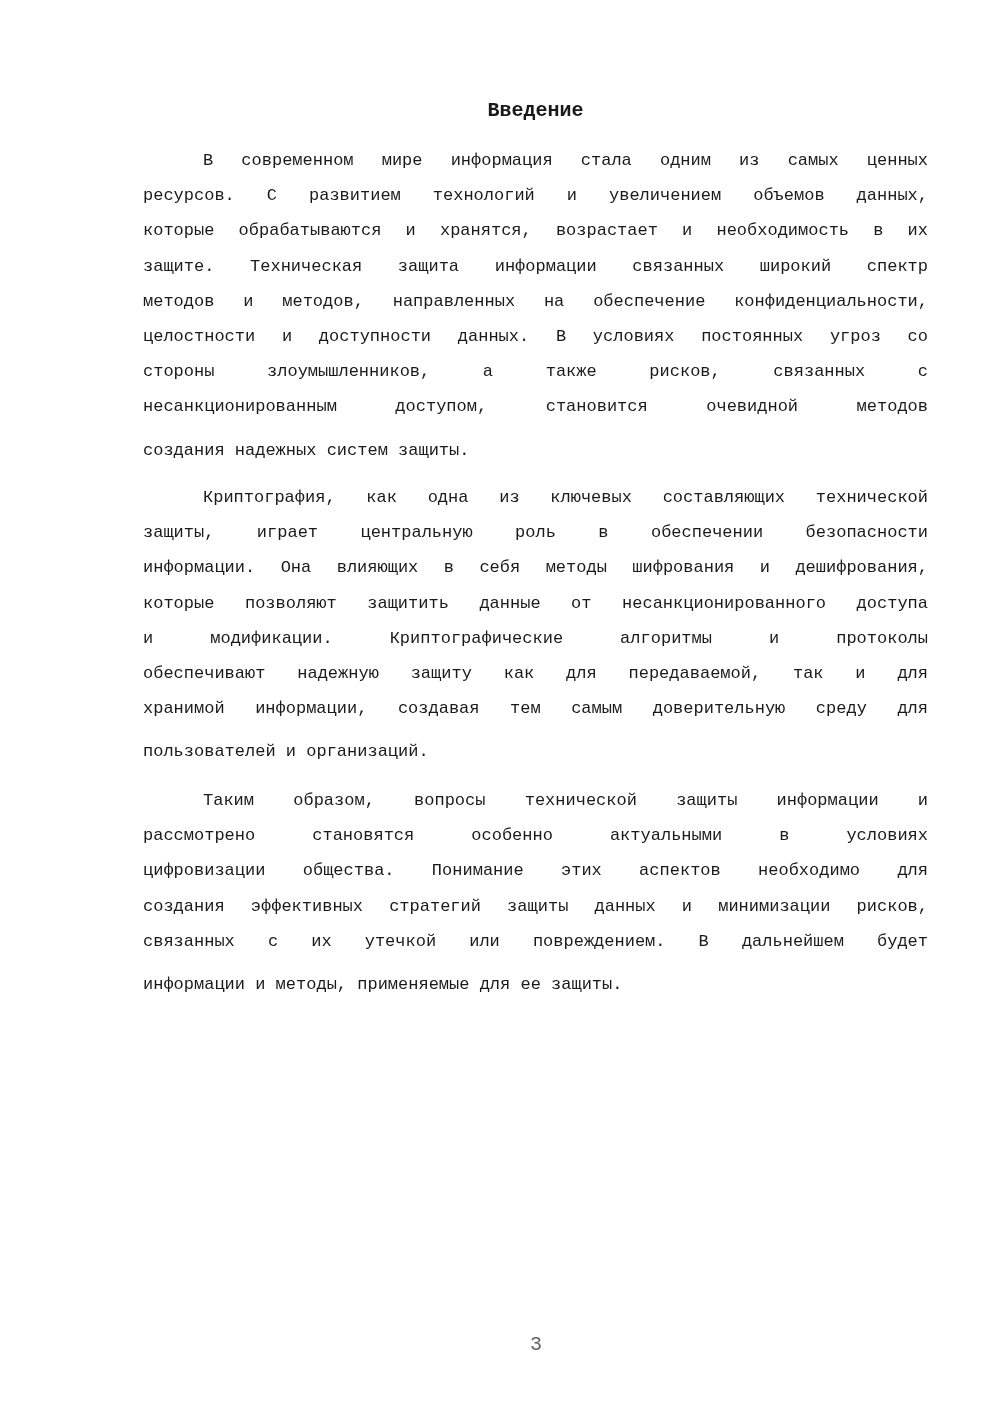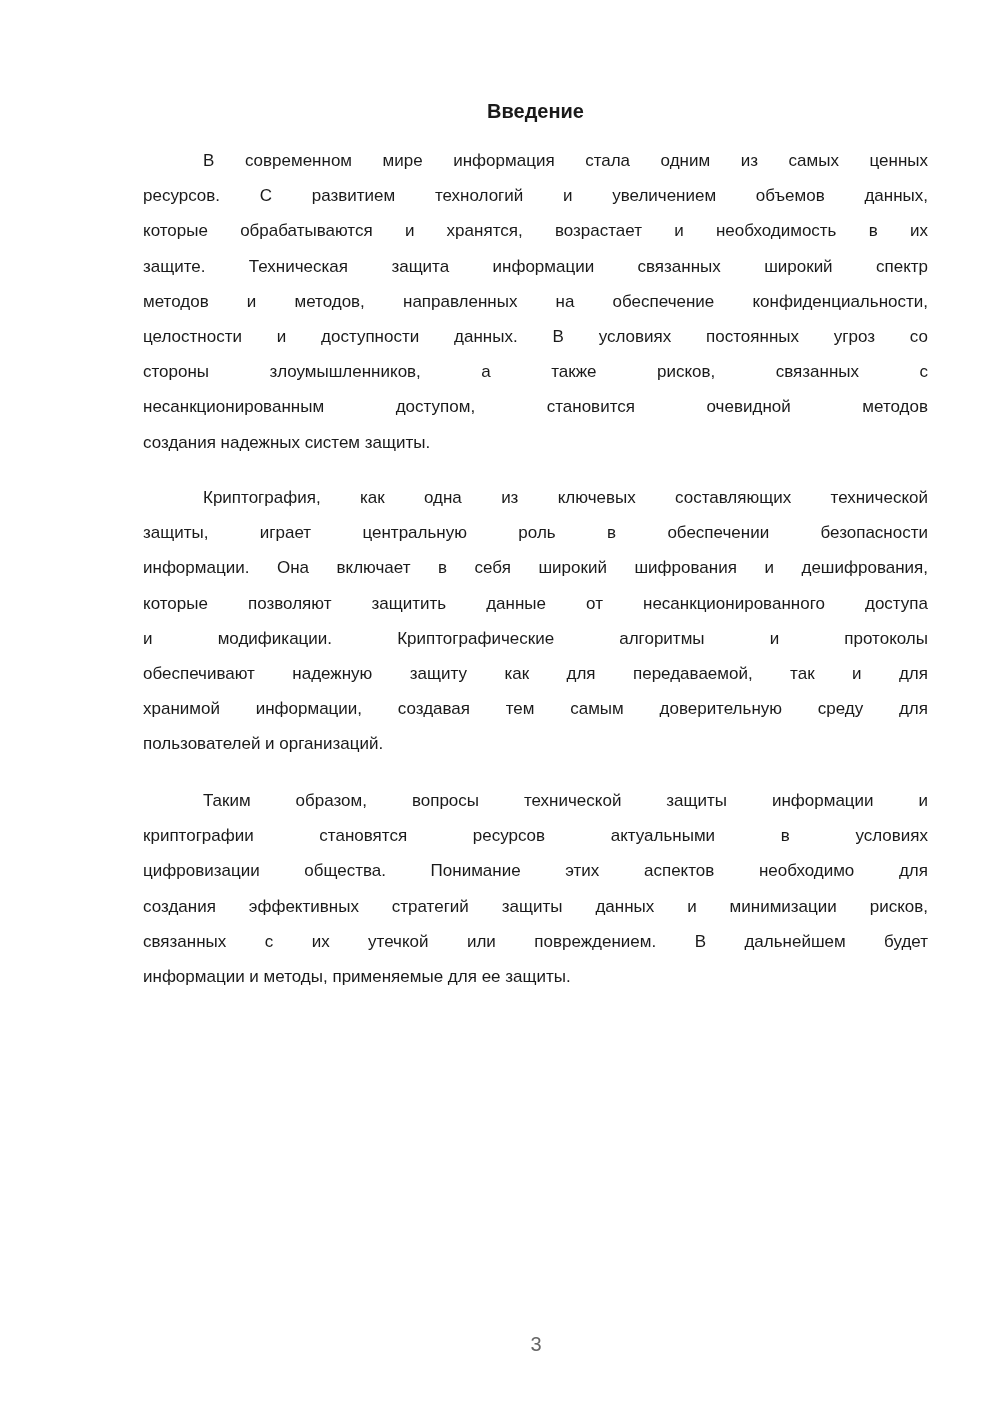--- a/index.html
+++ b/index.html
@@ -1,32 +1,32 @@
 <!DOCTYPE html>
 <html><head>
   <meta charset="utf-8">
   <style>
     html, body { margin: 0; padding: 0; background: #ffffff; }
     body { width: 1000px; height: 1414px; position: relative; overflow: hidden; }
     .page {
       position: absolute; left: 0; top: 0; width: 1000px; height: 1414px;
       background: #ffffff; color: #1a1a1a;
-      font-family: Liberation Sans, sans-serif;
+      font-family: Liberation Mono, monospace;
     }
     .title {
       position: absolute; left: 143px; width: 785px; top: 97px;
       text-align: center; font-weight: bold; font-size: 20px; line-height: 28px;
     }
     .para { position: absolute; left: 143px; width: 785px; font-size: 17px; }
     .line {
       display: block; height: 35.2px; line-height: 35.2px;
       text-align: justify; text-align-last: justify; white-space: nowrap;
     }
     .line.first { text-indent: 60px; }
-    .line.last { text-align-last: left; }
+    .line.last { text-align-last: left; margin-top: 8px; }
     .page-number {
       position: absolute; left: 0; width: 1072px; top: 1333px;
       text-align: center; font-size: 20px; color: #666666;
     }
   </style>
 </head>
 <body>
 
 <div class="page">
   <div class="title">Введение</div>
@@ -39,31 +39,31 @@
     <span class="line">методов и методов, направленных на обеспечение конфиденциальности,</span>
     <span class="line">целостности и доступности данных. В условиях постоянных угроз со</span>
     <span class="line">стороны злоумышленников, а также рисков, связанных с</span>
     <span class="line">несанкционированным доступом, становится очевидной методов</span>
     <span class="line last">создания надежных систем защиты.</span>
   </div>
 
   <div class="para" style="top:480px;">
     <span class="line first">Криптография, как одна из ключевых составляющих технической</span>
     <span class="line">защиты, играет центральную роль в обеспечении безопасности</span>
-    <span class="line">информации. Она включает в себя широкий шифрования и дешифрования,</span>
+    <span class="line">информации. Она влияющих в себя методы шифрования и дешифрования,</span>
     <span class="line">которые позволяют защитить данные от несанкционированного доступа</span>
     <span class="line">и модификации. Криптографические алгоритмы и протоколы</span>
     <span class="line">обеспечивают надежную защиту как для передаваемой, так и для</span>
     <span class="line">хранимой информации, создавая тем самым доверительную среду для</span>
     <span class="line last">пользователей и организаций.</span>
   </div>
 
   <div class="para" style="top:783px;">
     <span class="line first">Таким образом, вопросы технической защиты информации и</span>
-    <span class="line">криптографии становятся ресурсов актуальными в условиях</span>
+    <span class="line">рассмотрено становятся особенно актуальными в условиях</span>
     <span class="line">цифровизации общества. Понимание этих аспектов необходимо для</span>
     <span class="line">создания эффективных стратегий защиты данных и минимизации рисков,</span>
     <span class="line">связанных с их утечкой или повреждением. В дальнейшем будет</span>
     <span class="line last">информации и методы, применяемые для ее защиты.</span>
   </div>
 
   <div class="page-number">3</div>
 </div>
 
 </body></html>

